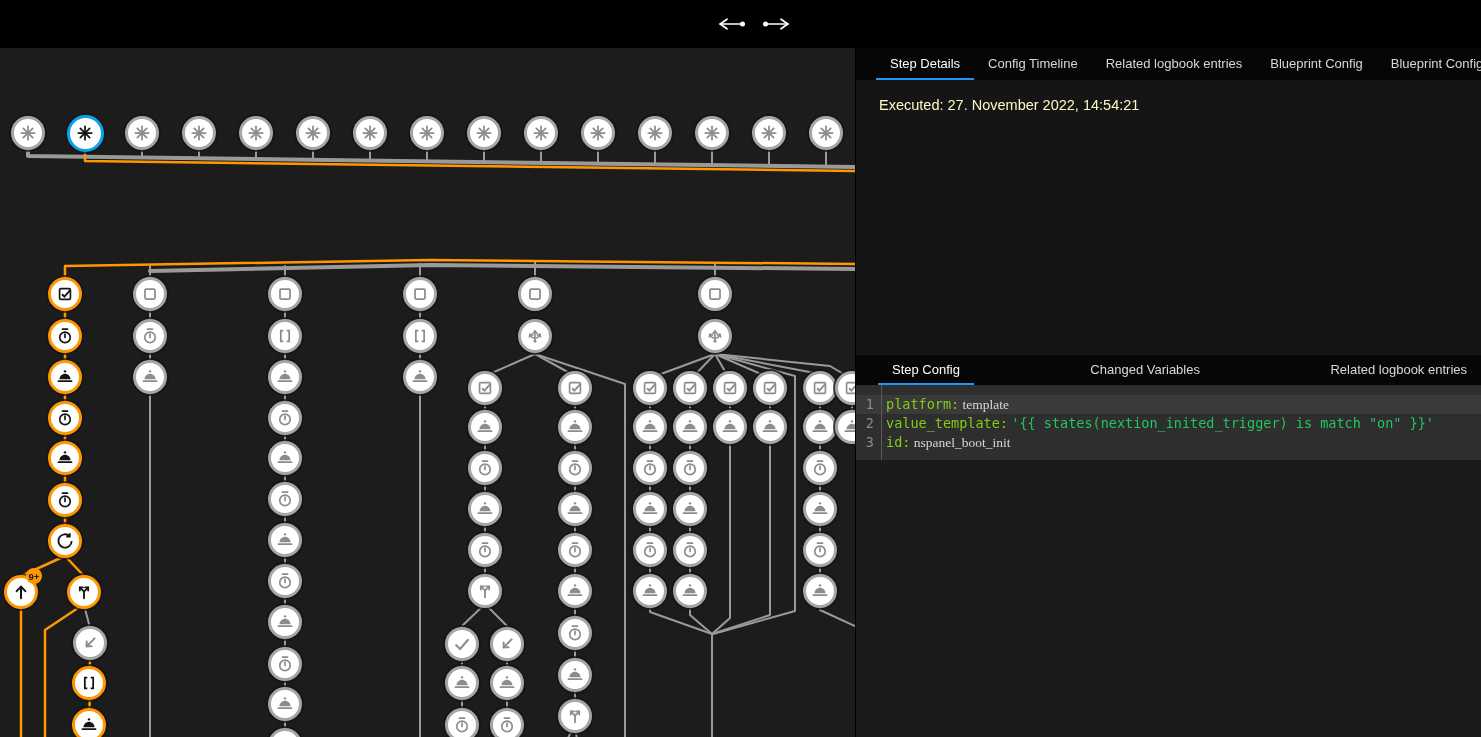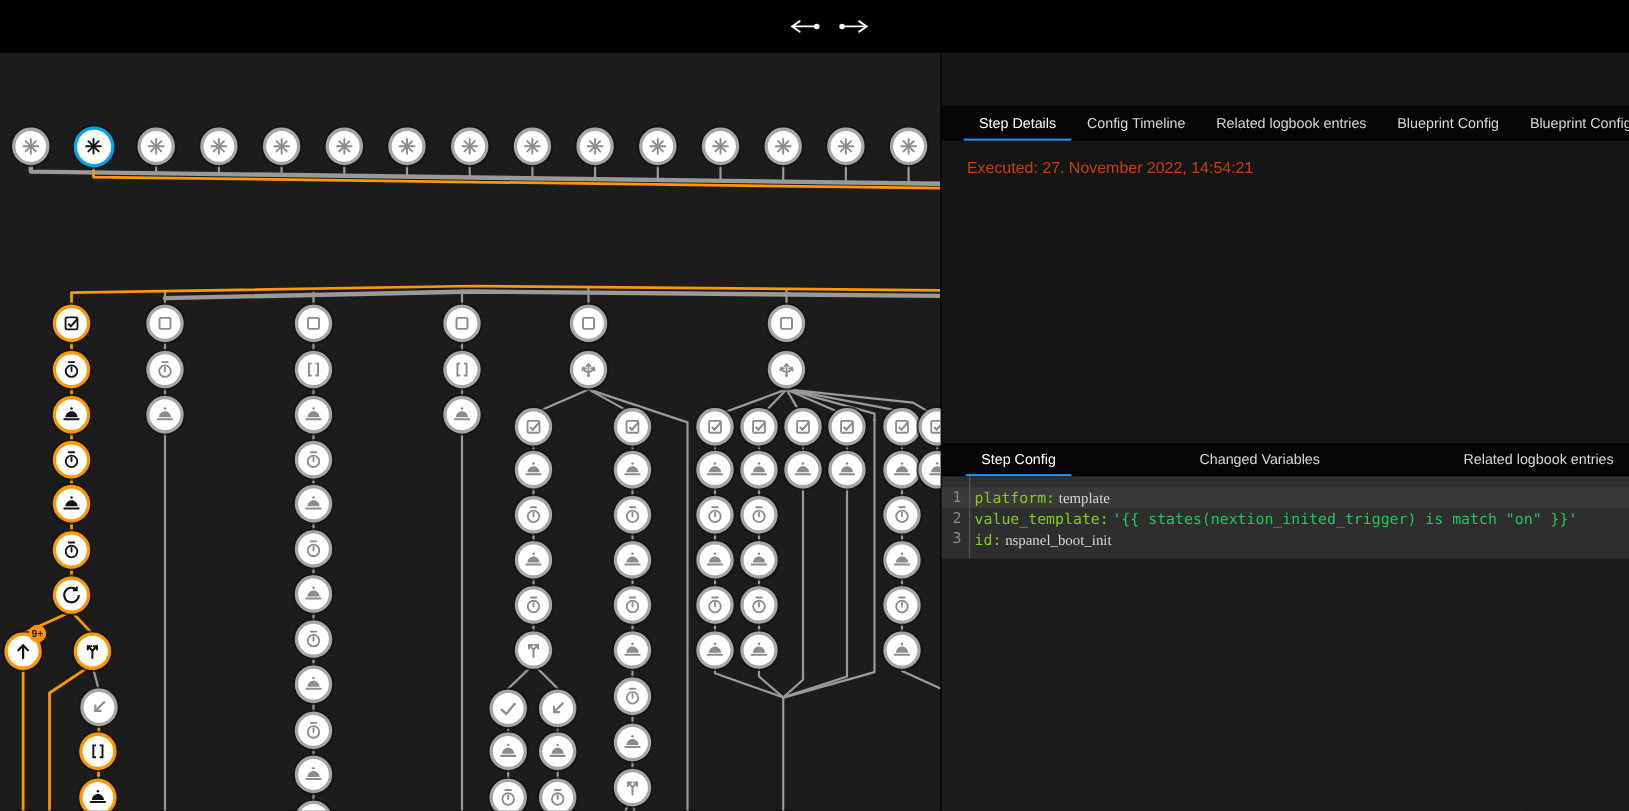--- a/index.html
+++ b/index.html
@@ -35,27 +35,27 @@
            background:#ff9800; color:#1c1c1c; border-radius:8px; font-size:9.5px;
            font-weight:bold; display:flex; align-items:center; justify-content:center;
            padding:0 2px; z-index:3; }
 
   
   .right-panel { position:absolute; left:855px; top:48px; width:626px; height:689px;
                  background:#151515; border-left:1px solid #000;
                  display:flex; flex-direction:column; }
   .tabbar { background:#060606; display:flex; align-items:stretch; color:#d8d8d8;
             font-size:13px; flex:none; }
-  .tabbar.top { height:32px; padding:0 20px;margin-top:48px; }
+  .tabbar.top { height:32px; padding:0 20px; }
   .tabbar.bottom { height:30px; gap:36px; padding:0 0 0 22px;justify-content:space-between; }
   .tab { display:flex; align-items:center; padding:0 14px; cursor:pointer;
          border-bottom:2.5px solid transparent; white-space:nowrap; }
   .tab.active { color:#fff; border-bottom-color:#2095f3; }
   .detail-area { height:275px; flex:none; background:#151515; }
-  .executed { margin:17px 0 0 23px; color:#c2410c; font-size:14.5px; }
+  .executed { margin:17px 0 0 23px; color:#fef9c3; font-size:14.5px; }
 
   .code-editor { position:relative; flex:none; height:75px; background:#2e2e2e;
                  font-family:"DejaVu Sans Mono", monospace; font-size:13.5px;
                  line-height:19px; padding-top:10px; overflow:hidden; }
   .gutter-rule { position:absolute; left:25px; top:0; bottom:0; width:1px; background:#5a5a5a; }
   .code-row { display:flex; height:19px; }
   .code-row.active-line { background:#3a3a3a; }
   .ln { width:25px; flex:none; text-align:right; padding-right:7px; color:#8b8b8b; }
   .lc { padding-left:5px; white-space:pre; }
   .tk-k { color:#84cc16; }

